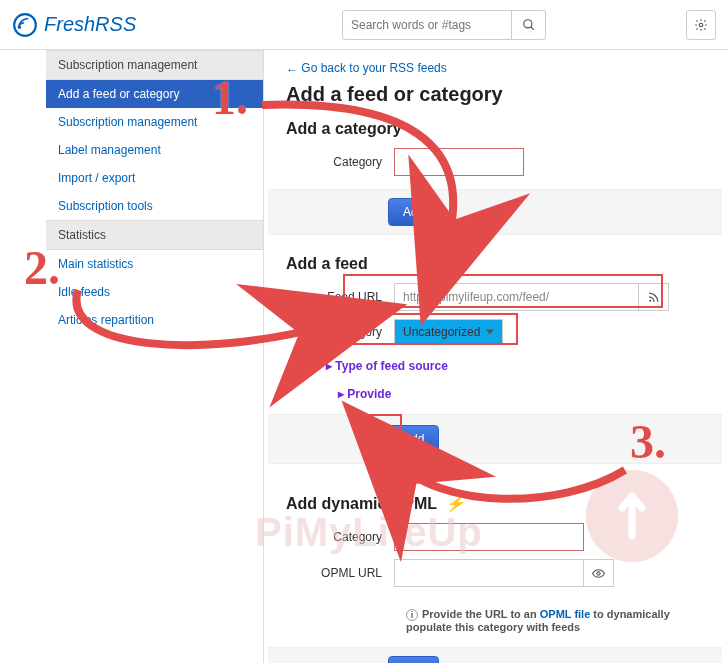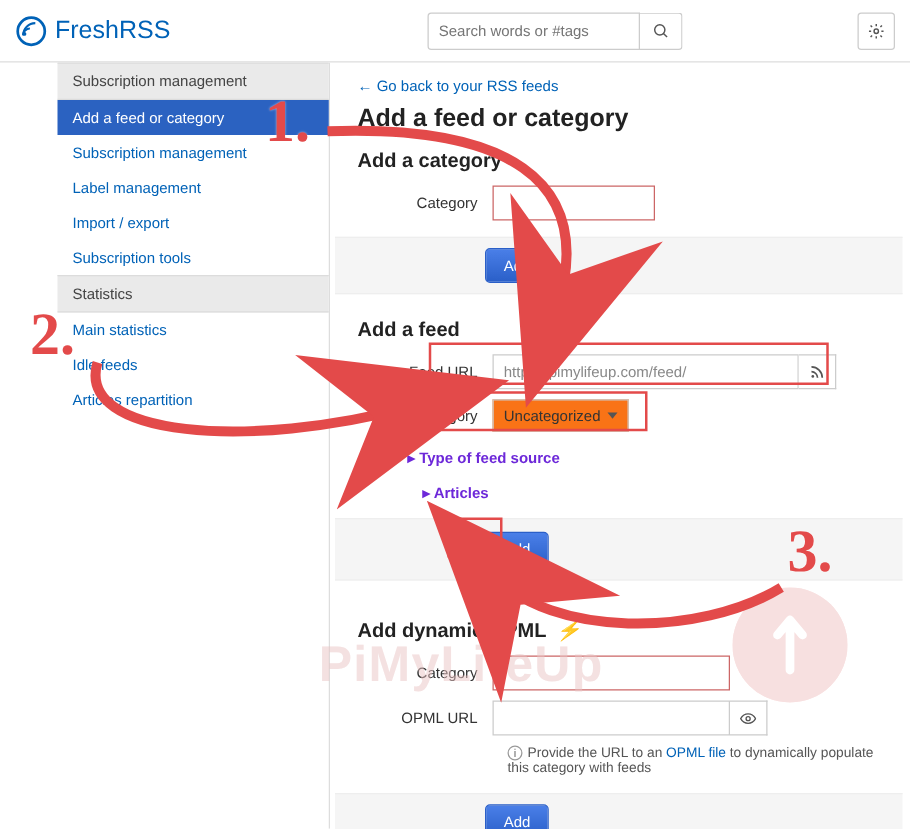--- a/index.html
+++ b/index.html
@@ -21,20 +21,21 @@
     align-items: center;
     padding: 0 12px;
   }
   .brand {
     display: flex;
     align-items: center;
     gap: 6px;
     color: #0062b7;
     font-size: 20px;
     font-weight: 400;
+    font-style: italic;
   }
   .brand svg { width: 26px; height: 26px; }
   .spacer { flex: 1; }
   .search-wrap { display: flex; align-items: center; gap: 0; }
   .search-input {
     width: 170px;
     height: 30px;
     border: 1px solid #ccc;
     border-radius: 3px 0 0 3px;
     padding: 0 8px;
@@ -133,21 +134,21 @@
     font-size: 12px;
   }
   .w1 { width: 130px; }
   .w2 { width: 245px; border: 1px solid #ccc; }
   .w3 { width: 190px; }
   .select-fake {
     height: 26px;
     border: 1px solid #ccc;
     padding: 0 22px 0 8px;
     font-size: 12px;
-    background: #f97316;
+    background: #0ea5e9;
     display: flex;
     align-items: center;
     position: relative;
     cursor: pointer;
   }
   .select-fake::after {
     content: "";
     position: absolute; right: 8px; top: 50%;
     width: 0; height: 0;
     border-left: 4px solid transparent;
@@ -181,21 +182,22 @@
     margin: 14px 0 6px 40px;
     cursor: pointer;
   }
   .collapsible::before { content: "▸ "; }
   .collapsible.adv { margin-left: 52px; }
   .hint {
     font-size: 11px;
     color: #555;
     padding-left: 120px;
     max-width: 450px;
-    margin-top: 8px;
+    margin-top: 21px;
+    font-weight: bold;
   }
   .hint a { color: #0062b7; text-decoration: none; }
   .mini-icon {
     width: 30px; height: 28px;
     border: 1px solid #ccc;
     border-left: none;
     display: flex; align-items: center; justify-content: center;
     background: #fff;
   }
   
@@ -325,21 +327,21 @@
           </svg>
       </div>
     </div>
     <div class="form-row">
       <label class="form-label">Category</label>
       <div class="select-fake">
         <span>Uncategorized</span>
       </div>
     </div>
     <div class="collapsible">Type of feed source</div>
-    <div class="collapsible adv">Articles</div>
+    <div class="collapsible adv">Provide</div>
     <div class="button-bar" style="padding-top:10px;padding-bottom:10px">
       <button class="btn-primary">Add</button>
     </div>
 
     
     <h2 class="section-title mt" style="margin-top:30px">
       <span>Add dynamic OPML</span>
       <span class="lightning">⚡</span>
     </h2>
     <div class="form-row">

